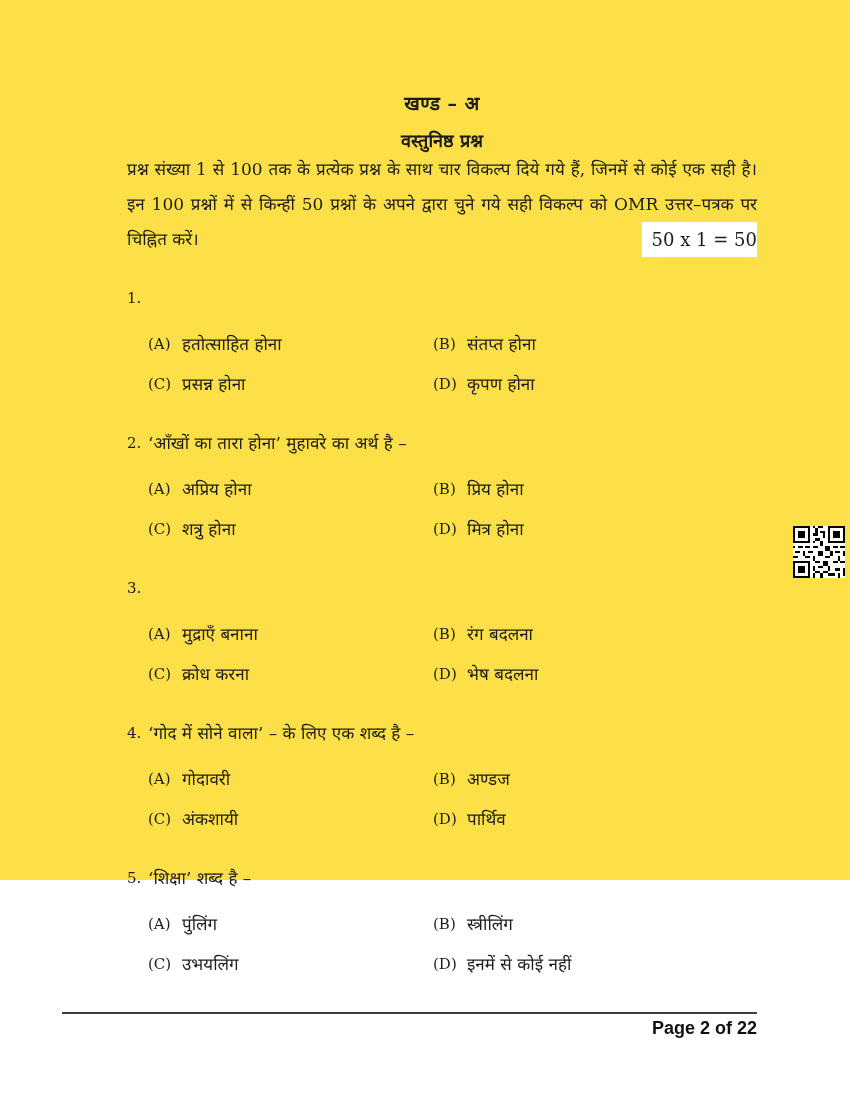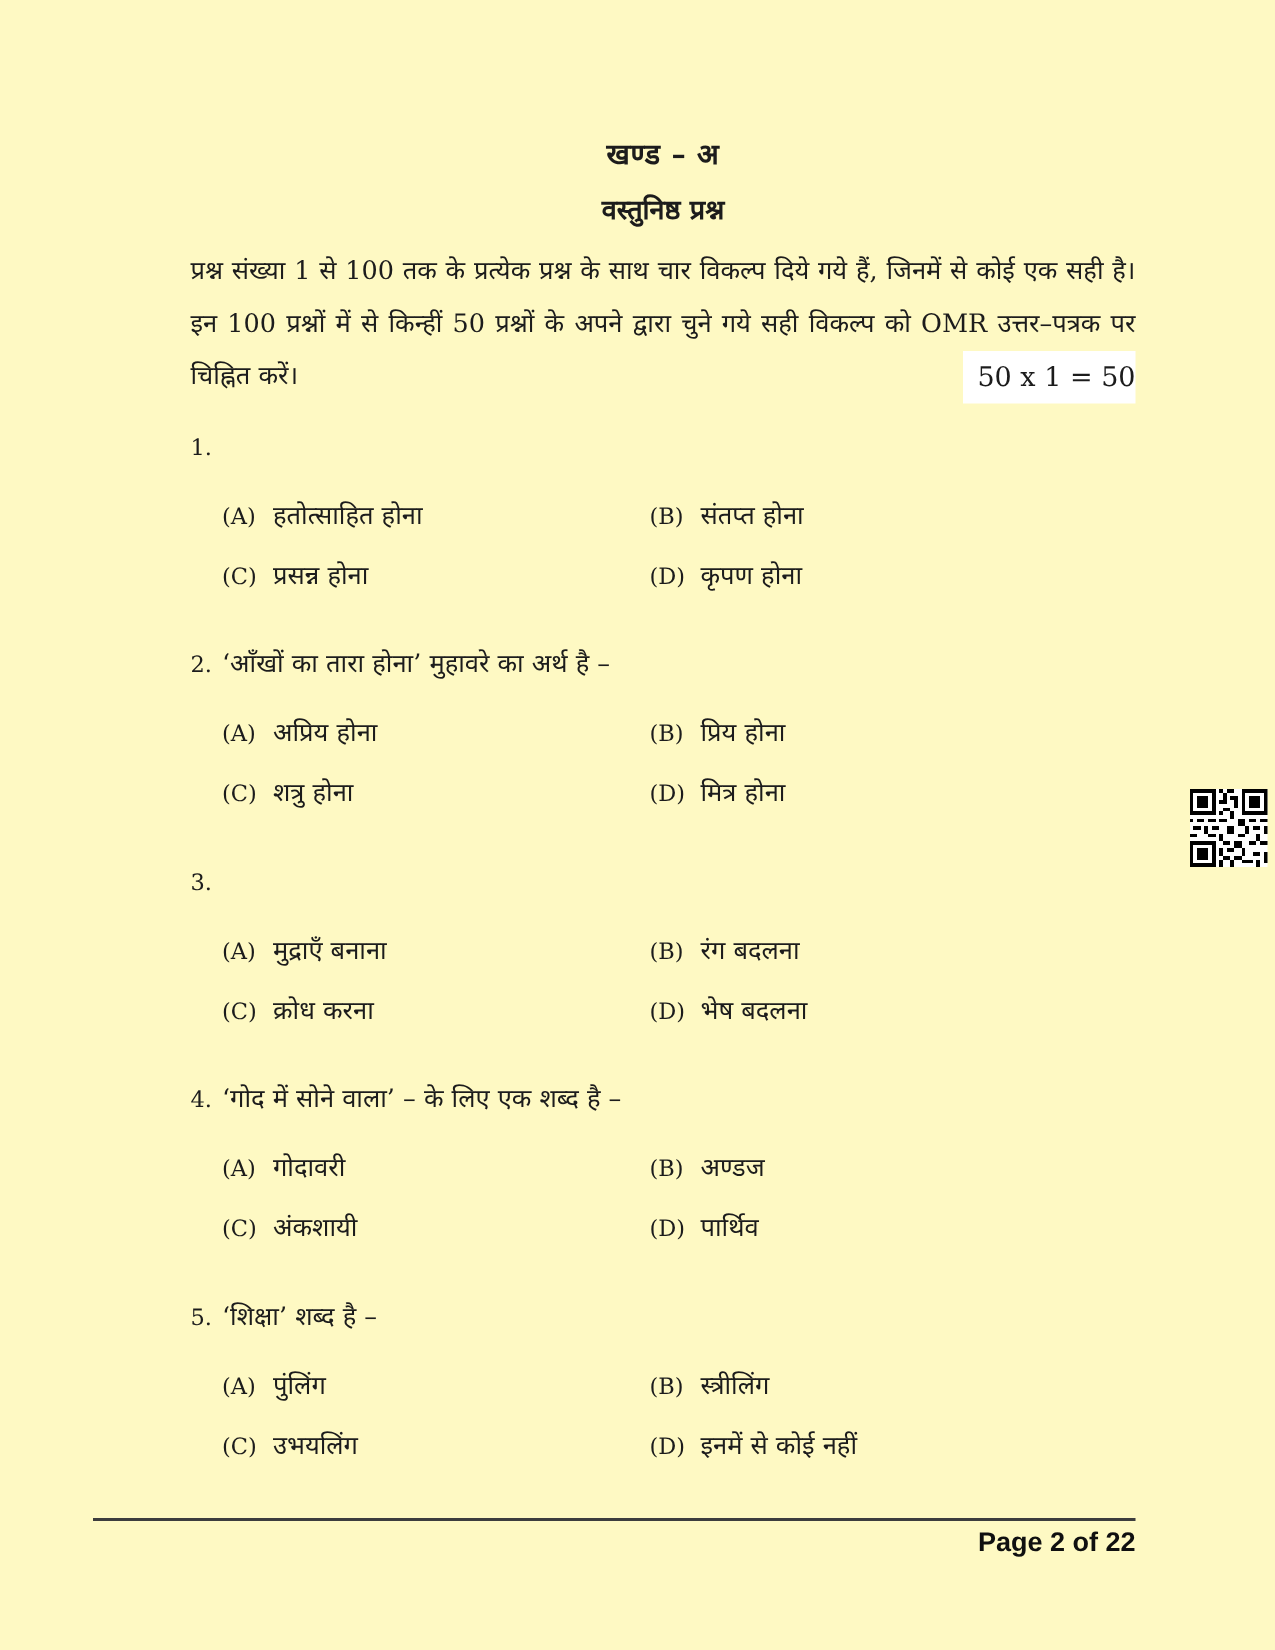--- a/index.html
+++ b/index.html
@@ -4,34 +4,34 @@
 <style>
   * { margin: 0; padding: 0; box-sizing: border-box; }
   html, body { width: 850px; height: 1100px; }
   body {
     background: #ffffff;
     color: #1c1c1c;
     font-family: "DejaVu Serif", "Liberation Serif", serif;
     position: relative;
     overflow: hidden;
   }
-  .page { position: relative; width: 850px; height: 1100px; background: #fef9c3; }
+  .page { position: relative; width: 850px; height: 880px; background: #fde047; }
   .content { position: absolute; left: 127px; top: 92px; width: 630px; }
 
   .section-title {
     text-align: center; font-size: 19px; font-weight: bold;
     line-height: 22px; margin-bottom: 16px; letter-spacing: 0.5px;
   }
   .subsection-title {
     text-align: center; font-size: 18px; font-weight: bold;
-    line-height: 22px; margin-bottom: 12px;
+    line-height: 22px; 
   }
   .instructions {
     position: relative; font-size: 17px; line-height: 35px;
-    text-align: justify; margin-bottom: 18px;
+    text-align: justify; margin-bottom: 30px;
   }
   .marks {
     position: absolute; right: 0; bottom: 0;
     font-size: 18px; line-height: 35px; background: #fff; padding-left: 10px;
   }
 
   .question { margin-bottom: 37px; }
   .q-line { display: flex; font-size: 17px; line-height: 22px; margin-bottom: 24px; }
   .q-num { flex: none; width: 21px; font-size: 15px; }
   .opt-grid {

